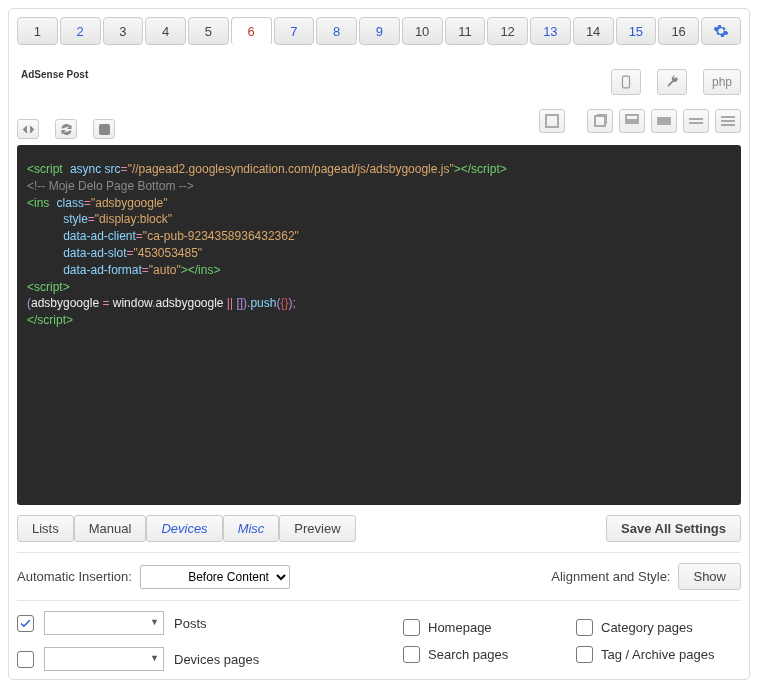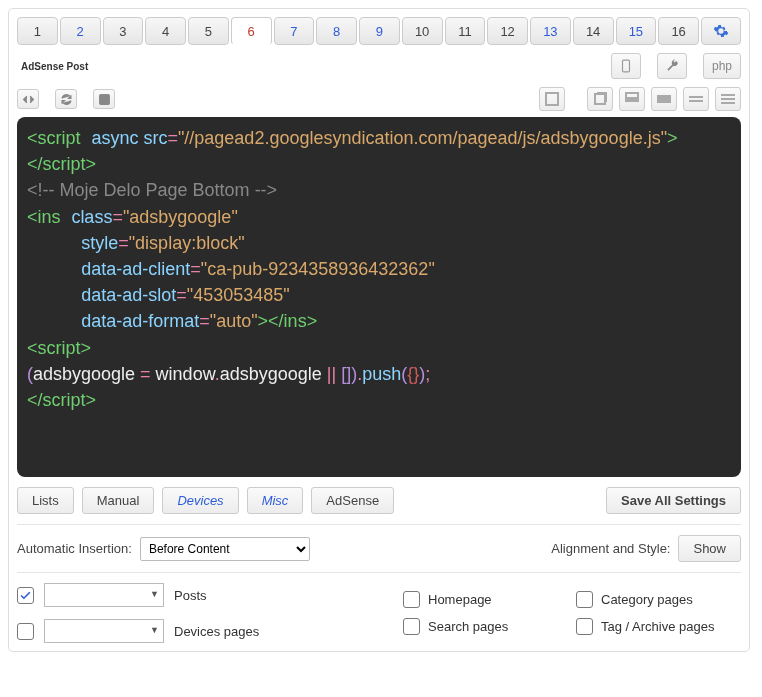--- a/index.html
+++ b/index.html
@@ -7,54 +7,54 @@
 .panel { border: 1px solid #ddd; border-radius: 5px; padding: 8px; width: 742px; }
 .tabs-row { display: flex; gap: 2px; margin-bottom: 8px; }
 .tab { flex: 1; height: 28px; display: flex; align-items: center; justify-content: center; border: 1px solid #ccc; border-radius: 4px; background: linear-gradient(#f7f7f7,#e6e6e6); cursor: pointer; font-size: 13px; color: #444; }
 .tab.blue { color: #2e5bd9; font-weight: 500; }
 .tab.active { background: #fff; color: #c0392b; border-bottom-color: #fff; position: relative; z-index: 1; }
 .gear-tab { flex: 0 0 40px; }
 .gear-svg { width: 16px; height: 16px; fill: #3a6fd8; }
 
 .title-row { display: flex; align-items: center; justify-content: space-between; margin: 6px 0 8px 0; }
 .title { font-weight: bold; font-size: 10px; padding-left: 4px; }
-.icon-btn-group { display: flex; gap: 16px; }
+.icon-btn-group { display: flex; gap: 16px; margin-top: 16px; }
 .icon-btn { width: 30px; height: 26px; border: 1px solid #ccc; border-radius: 3px; background: linear-gradient(#fafafa,#ececec); display: flex; align-items: center; justify-content: center; cursor: pointer; }
 .icon-btn svg { width: 14px; height: 14px; fill: #888; }
 .php-btn { width: 38px; color: #888; font-size: 12px; }
 
 .tools-row { display: flex; align-items: center; justify-content: space-between; margin-bottom: 6px; }
 .tool-sq { width: 22px; height: 20px; border: 1px solid #ccc; border-radius: 3px; background: linear-gradient(#fafafa,#ececec); display: flex; align-items: center; justify-content: center; cursor: pointer; }
 .tool-sq svg { width: 13px; height: 13px; fill: #888; stroke: #888; }
 .right-tools { display: flex; gap: 6px; }
 .right-tool { width: 26px; height: 24px; border: 1px solid #ccc; border-radius: 3px; background: linear-gradient(#fafafa,#ececec); display: flex; align-items: center; justify-content: center; cursor: pointer; }
 .right-tool .box { border: 2px solid #aaa; }
 
-.code-editor { background: #2a2a2a; color: #ddd; border-radius: 8px; padding: 8px 10px; font-family: Consolas, monospace; font-size: 18px; line-height: 1.4; height: 360px; overflow: auto; margin-bottom: 10px; }
+.code-editor { background: #2a2a2a; color: #ddd; border-radius: 3px; padding: 16px 10px; font-family: Consolas, monospace; font-size: 12px; line-height: 1.4; height: 360px; overflow: auto; margin-bottom: 10px; }
 .code-editor .tag { color: #6fcf6f; }
 .code-editor .attr { color: #8bd4ff; }
 .code-editor .str { color: #d9a86a; }
 .code-editor .op { color: #e882a8; }
 .code-editor .comment { color: #888; }
 .code-editor .paren { color: #b58ee0; }
 .code-editor .num { color: #d05a5a; }
 .code-editor .wht { color: #eee; }
 
 .button-row { display: flex; align-items: center; justify-content: space-between; margin-bottom: 6px; }
-.btn-group { display: flex; gap: 8px; }
+.btn-group { display: flex; }
 .btn { padding: 5px 14px; border: 1px solid #ccc; border-radius: 3px; background: linear-gradient(#fafafa,#ececec); cursor: pointer; font-size: 13px; color: #444; }
 .btn.blue-text { color: #2e5bd9; font-weight: 500; font-style: italic; }
 .btn.bold { font-weight: bold; margin-left: 36px; }
 
 hr { border: none; border-top: 1px solid #e5e5e5; margin: 10px 0; }
 
 .settings-row { display: flex; align-items: center; gap: 8px; }
 .settings-row .label { color: #444; }
 select { height: 24px; border: 1px solid #bbb; border-radius: 2px; font-size: 12px; padding: 0 4px; background: #fff; }
-.select-wd { width: 170px; }
+.select-wd { width: 150px; text-align: right; }
 .flex-sp { flex: 1; }
 
 .checks-row { display: flex; align-items: center; gap: 10px; }
 .check { width: 17px; height: 17px; border: 1.5px solid #787878; border-radius: 3px; display: flex; align-items: center; justify-content: center; cursor: pointer; }
 .check.checked svg { width: 13px; height: 13px; stroke: #2e5bd9; stroke-width: 3; fill: none; }
 .empty-select { width: 120px; height: 24px; border: 1px solid #bbb; background: #fff; padding-right: 16px; position: relative; }
 .empty-select::after { content: "▼"; position: absolute; right: 4px; top: 5px; font-size: 9px; color: #555; }
 .ck-label { font-size: 13px; color: #333; min-width: 60px; }
 .checks-grid { display: grid; grid-template-columns: auto 140px auto 140px; gap: 10px 8px; align-items: center; }
 </style>
@@ -163,21 +163,21 @@
 <span class="paren">(</span><span class="wht">adsbygoogle </span><span class="op">=</span><span class="wht"> window</span><span class="op">.</span><span class="wht">adsbygoogle </span><span class="op">||</span><span class="wht"> </span><span class="paren">[]</span><span class="paren">)</span><span class="op">.</span><span class="attr">push</span><span class="paren">(</span><span class="num">{}</span><span class="paren">)</span><span class="op">;</span><br>
 <span class="tag">&lt;/script&gt;</span>
   </div>
 
   <div class="button-row">
     <div class="btn-group">
       <div class="btn">Lists</div>
       <div class="btn">Manual</div>
       <div class="btn blue-text">Devices</div>
       <div class="btn blue-text">Misc</div>
-      <div class="btn">AdSense</div>
+      <div class="btn">Preview</div>
     </div>
     <div class="btn bold">Save All Settings</div>
   </div>
 
   <hr>
 
   <div class="settings-row">
     <span class="label">Automatic Insertion:</span>
     <select class="select-wd"><option>Before Content</option></select>
     <div class="flex-sp"></div>

